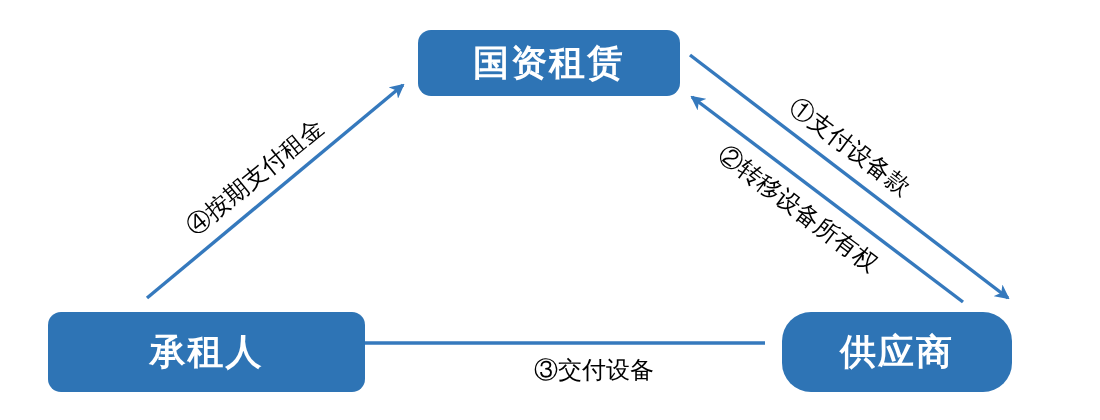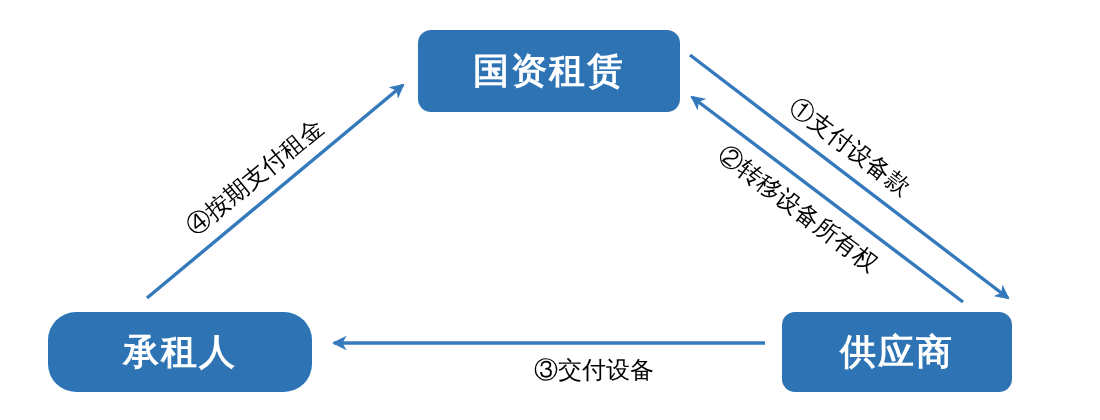--- a/index.html
+++ b/index.html
@@ -27,23 +27,23 @@
     border-radius: 13px;
     color: #ffffff;
     font-weight: bold;
     font-size: 36px;
     letter-spacing: 2px;
     display: flex;
     align-items: center;
     justify-content: center;
     white-space: nowrap;
   }
-  .node-lessor  { left: 418px; top: 30px;  width: 262px; height: 82px; text-align: right; }
-  .node-lessee  { left: 48px;  top: 312px; width: 264px; height: 80px; border-radius: 28px; }
-  .node-supplier{ left: 782px; top: 312px; width: 230px; height: 80px; }
+  .node-lessor  { left: 418px; top: 30px;  width: 262px; height: 66px; text-align: right; }
+  .node-lessee  { left: 48px;  top: 312px; width: 317px; height: 80px; }
+  .node-supplier{ left: 782px; top: 312px; width: 230px; height: 80px; border-radius: 29px; }
   .flow-label {
     position: absolute;
     color: #000000;
     font-size: 24px;
     white-space: nowrap;
     transform-origin: center center;
   }
   .flow-label-1 { left: 850px; top: 147px; transform: translate(-50%,-50%) rotate(37deg); }
   .flow-label-2 { left: 798px; top: 209px; transform: translate(-50%,-50%) rotate(37deg); }
   .flow-label-3 { left: 546px; top: 370px; transform: translate(-50%,-50%); margin-left: 48px; }

